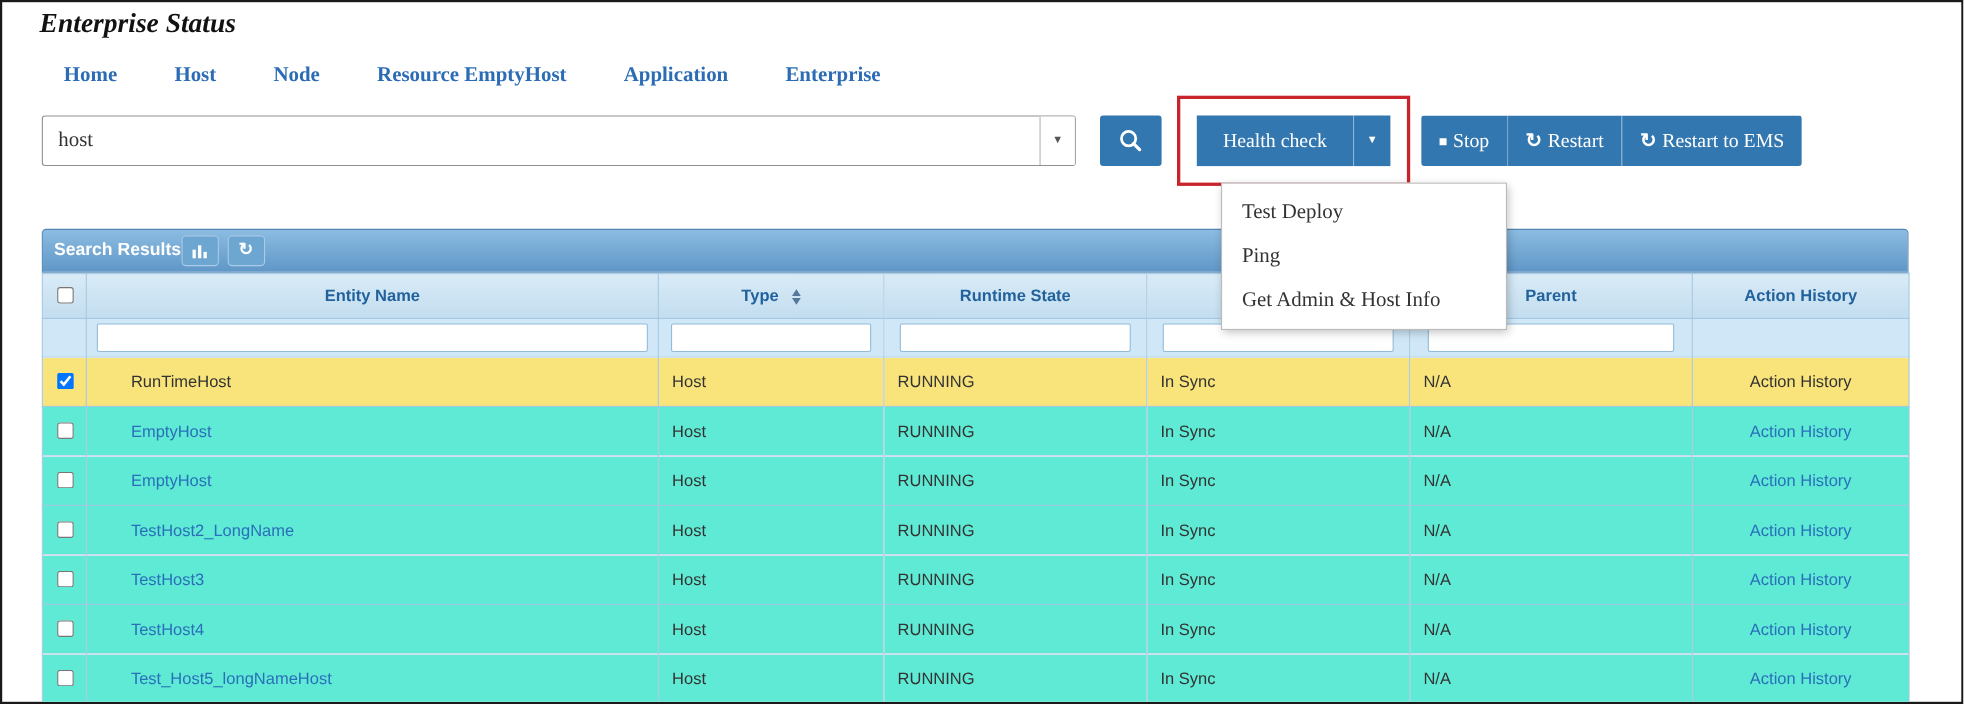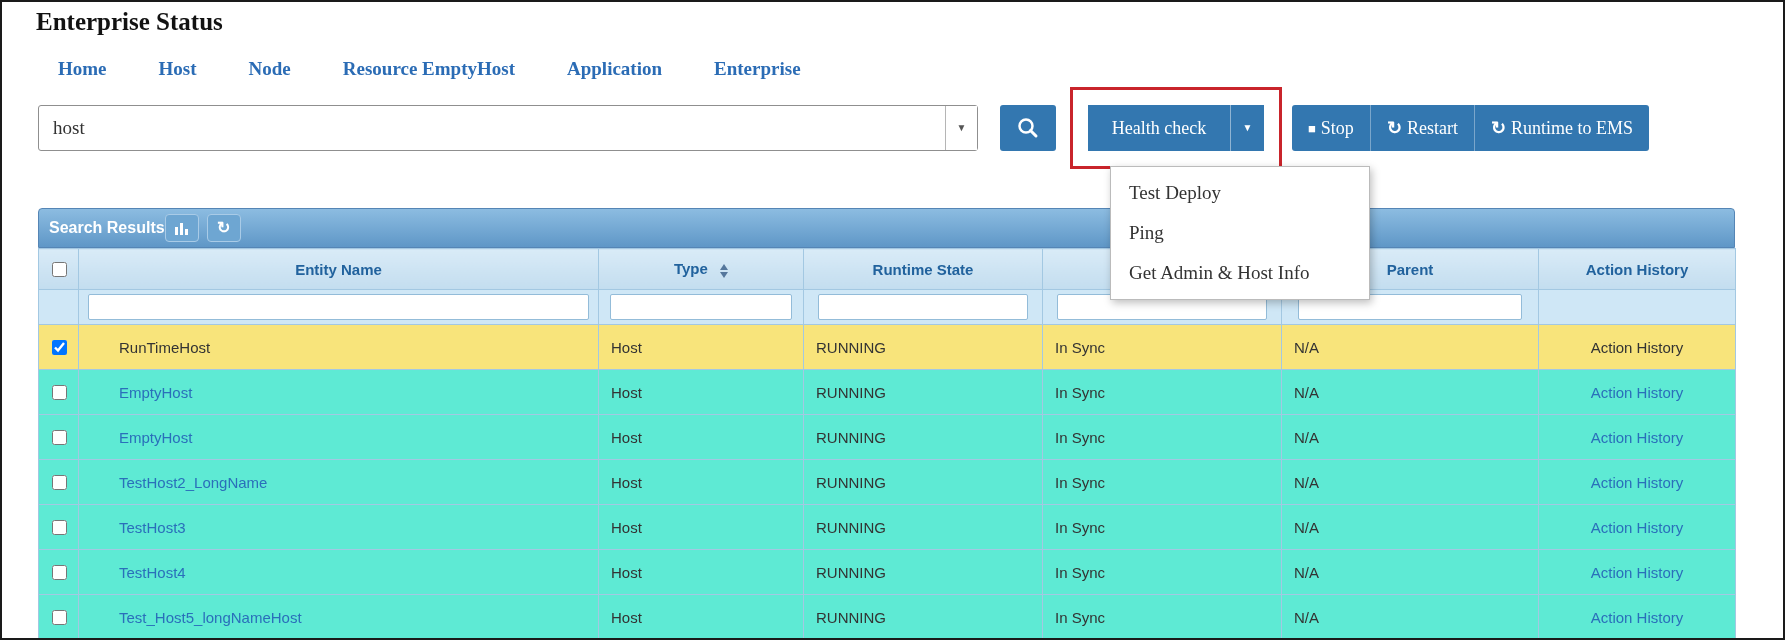--- a/index.html
+++ b/index.html
@@ -1,18 +1,18 @@
 <!DOCTYPE html>
 <html><head>
 <meta charset="utf-8">
 <style>
   html,body{margin:0;padding:0;background:#fff;}
   .page{position:relative;width:1785px;height:640px;box-sizing:border-box;border:2px solid #1a1a1a;
         background:#fff;overflow:hidden;font-family:"Liberation Sans",sans-serif;}
-  .title{margin:6px 0 0 34px;font-family:"Liberation Serif",serif;font-size:25px;font-weight:bold;color:#121212;}
+  .title{margin:6px 0 0 34px;font-family:"Liberation Serif",serif;font-size:25px;font-weight:bold;color:#121212;font-style:italic;}
   .nav{display:flex;gap:52px;margin:22px 0 0 56px;}
   .nav a{font-family:"Liberation Serif",serif;font-weight:bold;font-size:19px;color:#2b6cb5;text-decoration:none;cursor:pointer;}
 
   
   .search-row{display:flex;align-items:center;margin:18px 0 0 36px;height:60px;}
   .search-combo{display:flex;width:940px;height:46px;border:1px solid #8f8f8f;border-radius:3px;background:#fff;box-sizing:border-box;}
   .search-input{flex:1;border:none;outline:none;padding:0 14px;font-family:"Liberation Serif",serif;font-size:19px;color:#333;background:transparent;}
   .combo-caret{width:32px;border:none;border-left:1px solid #b5b5b5;background:#fff;cursor:pointer;display:flex;align-items:center;justify-content:center;}
   .caret-glyph{font-size:10px;color:#fff;line-height:1;}
   .combo-caret .caret-glyph{color:#555;}
@@ -106,21 +106,21 @@
       <button class="btn grp">
         <span class="ic">■</span>
         <span>Stop</span>
       </button>
       <button class="btn grp">
         <span class="ic rot">↻</span>
         <span>Restart</span>
       </button>
       <button class="btn grp">
         <span class="ic rot">↻</span>
-        <span>Runtime to EMS</span>
+        <span>Restart to EMS</span>
       </button>
     </div>
   </div>
 
   <div class="results">
     <div class="results-bar">
       <span class="results-title">Search Results</span>
       <span class="bar-icons">
         <button class="bar-btn">
           <svg width="16" height="14" viewBox="0 0 16 14">

